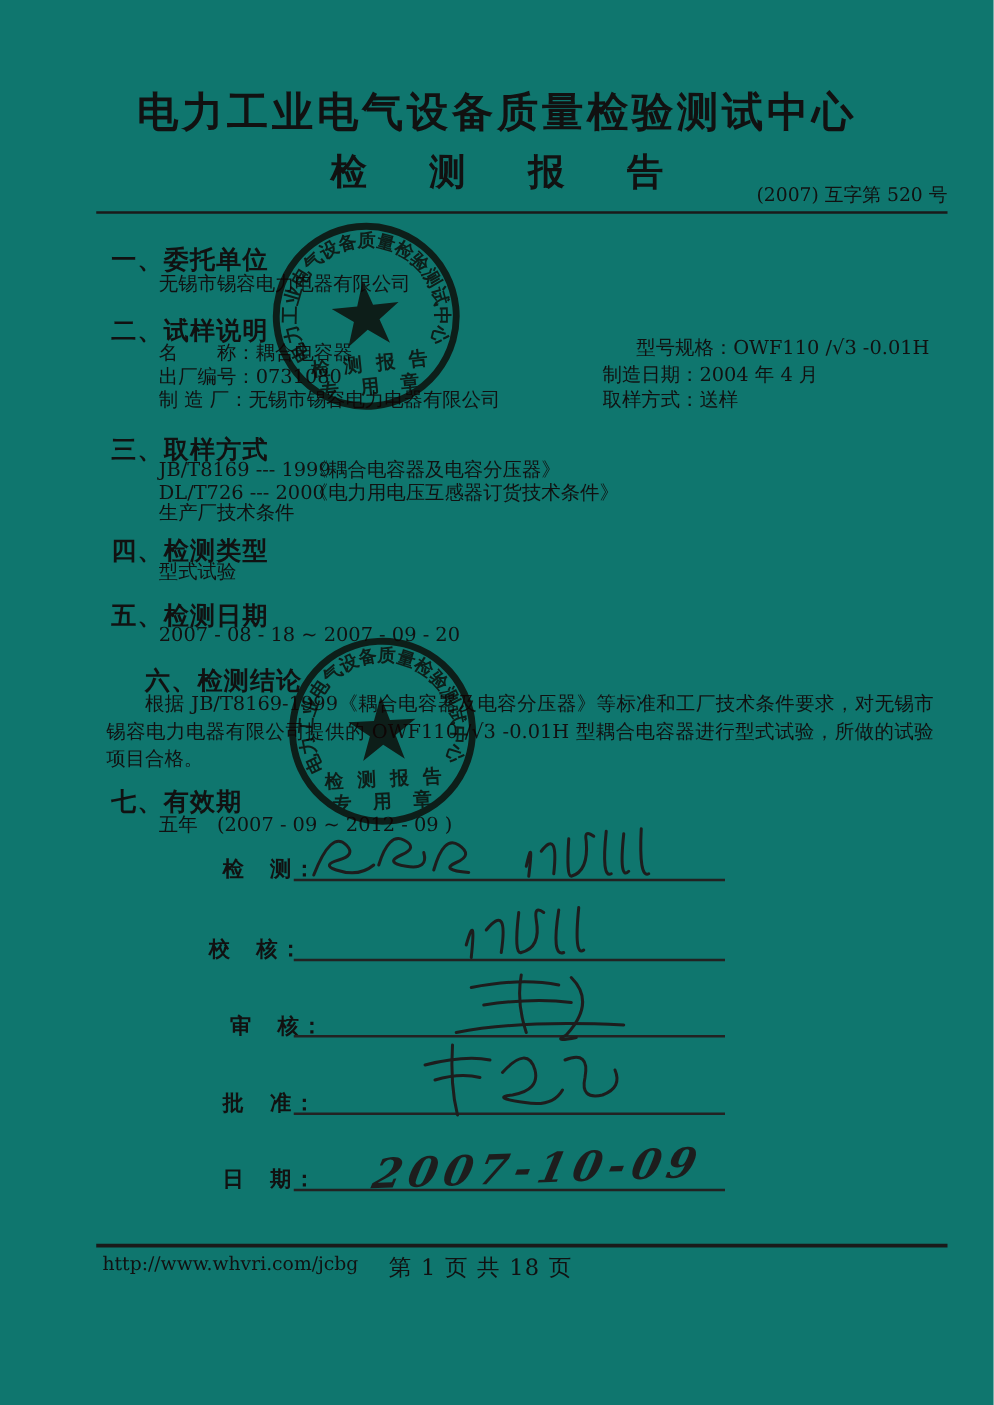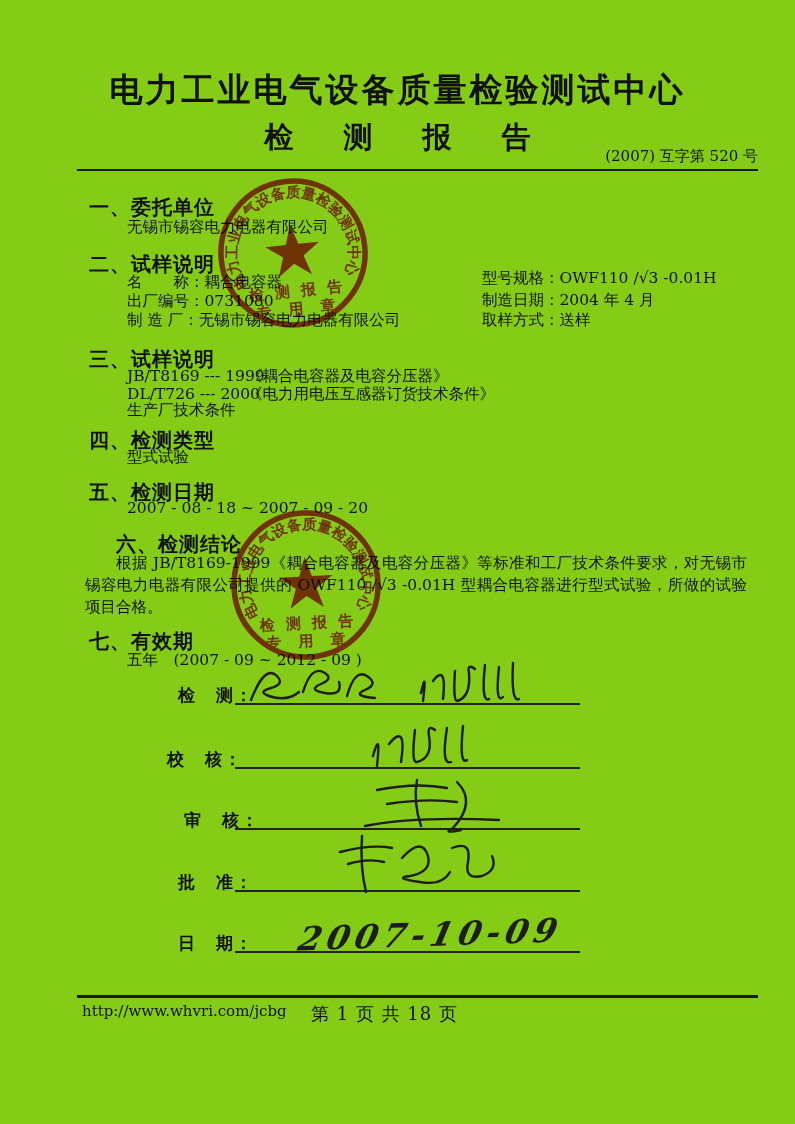--- a/index.html
+++ b/index.html
@@ -1,19 +1,19 @@
 <!DOCTYPE html>
 <html><head>
 <meta charset="utf-8">
 <style>
   html,body{margin:0;padding:0;background:#ffffff;}
   .page{
     position:relative;
     width:795px;height:1124px;
-    background:#84cc16;
+    background:#0f766e;
     font-family:"DejaVu Serif","Liberation Serif",serif;
     color:#111;
     overflow:hidden;
   }
   .abs{position:absolute;}
   .org-title{
     top:68px;left:0;width:795px;text-align:center;
     font-size:33px;font-weight:bold;letter-spacing:3px;
   }
   .report-title{
@@ -59,25 +59,25 @@
   <div class="abs hrule" style="top:169px;"></div>
 
   <div class="abs sec-heading" style="top:194px;left:89px;">一、委托单位</div>
   <div class="abs body-text" style="top:217px;left:127px;">无锡市锡容电力电器有限公司</div>
 
   <div class="abs sec-heading" style="top:251px;left:89px;">二、试样说明</div>
   <div class="abs kv-line" style="top:272px;left:127px;"><span>名　　称：</span><span>耦合电容器</span></div>
   <div class="abs kv-line" style="top:291px;left:127px;"><span>出厂编号：</span><span>0731080</span></div>
   <div class="abs kv-line" style="top:310px;left:127px;"><span>制 造 厂：</span><span>无锡市锡容电力电器有限公司</span></div>
 
-  <div class="abs kv-line" style="top:268px;left:482px;text-align:center;"><span>型号规格：</span><span>OWF110 /√3 -0.01H</span></div>
+  <div class="abs kv-line" style="top:268px;left:509px;text-align:center;"><span>型号规格：</span><span>OWF110 /√3 -0.01H</span></div>
   <div class="abs kv-line" style="top:290px;left:482px;"><span>制造日期：</span><span>2004 年 4 月</span></div>
   <div class="abs kv-line" style="top:310px;left:482px;"><span>取样方式：</span><span>送样</span></div>
 
-  <div class="abs sec-heading" style="top:346px;left:89px;">三、试样说明</div>
+  <div class="abs sec-heading" style="top:346px;left:89px;">三、取样方式</div>
   <div class="abs kv-line" style="top:366px;left:127px;"><span class="std-code">JB/T8169 --- 1999</span><span style="padding-left:2px;">《耦合电容器及电容分压器》</span></div>
   <div class="abs kv-line" style="top:384px;left:127px;"><span class="std-code">DL/T726 --- 2000</span><span style="padding-left:2px;">《电力用电压互感器订货技术条件》</span></div>
   <div class="abs kv-line" style="top:400px;left:127px;"><span>生产厂技术条件</span></div>
 
   <div class="abs sec-heading" style="top:427px;left:89px;">四、检测类型</div>
   <div class="abs body-text" style="top:447px;left:127px;">型式试验</div>
 
   <div class="abs sec-heading" style="top:479px;left:89px;">五、检测日期</div>
   <div class="abs body-text" style="top:499px;left:127px;">2007 - 08 - 18 ~ 2007 - 09 - 20</div>
 

